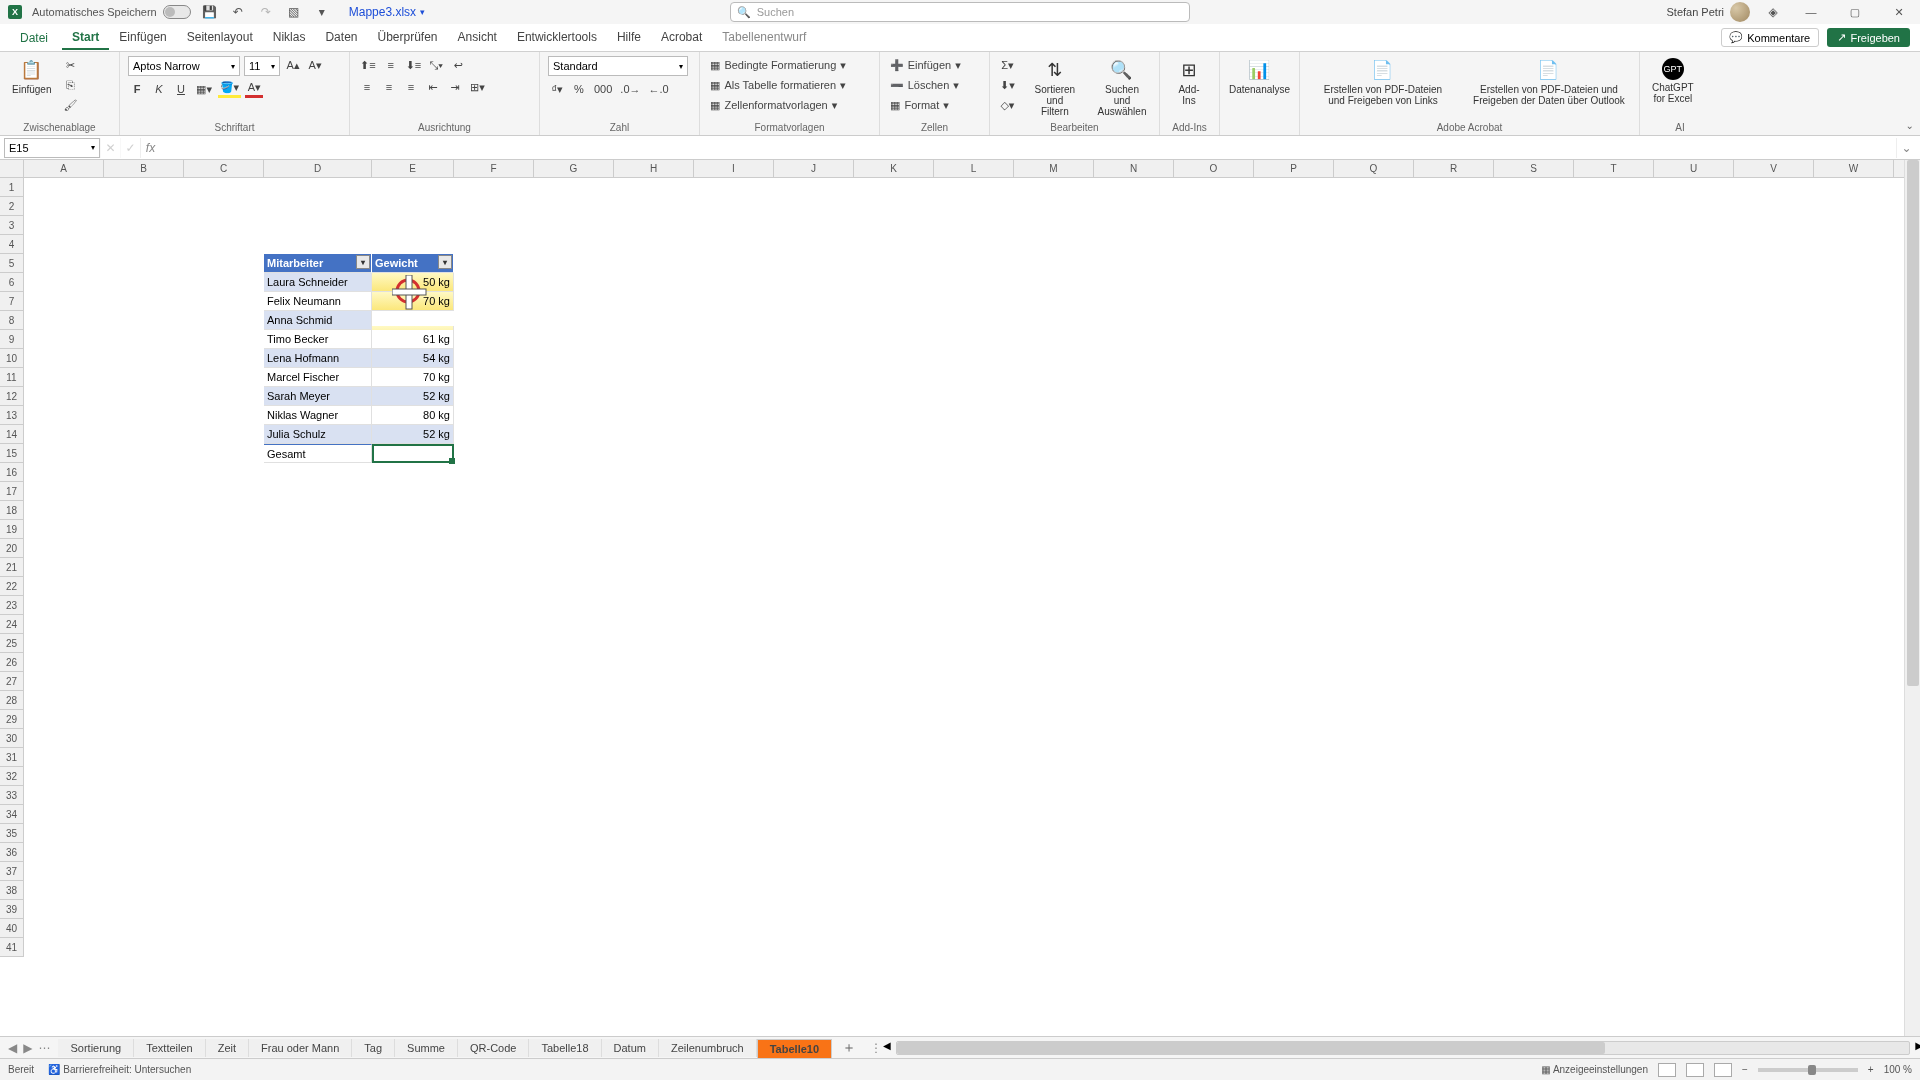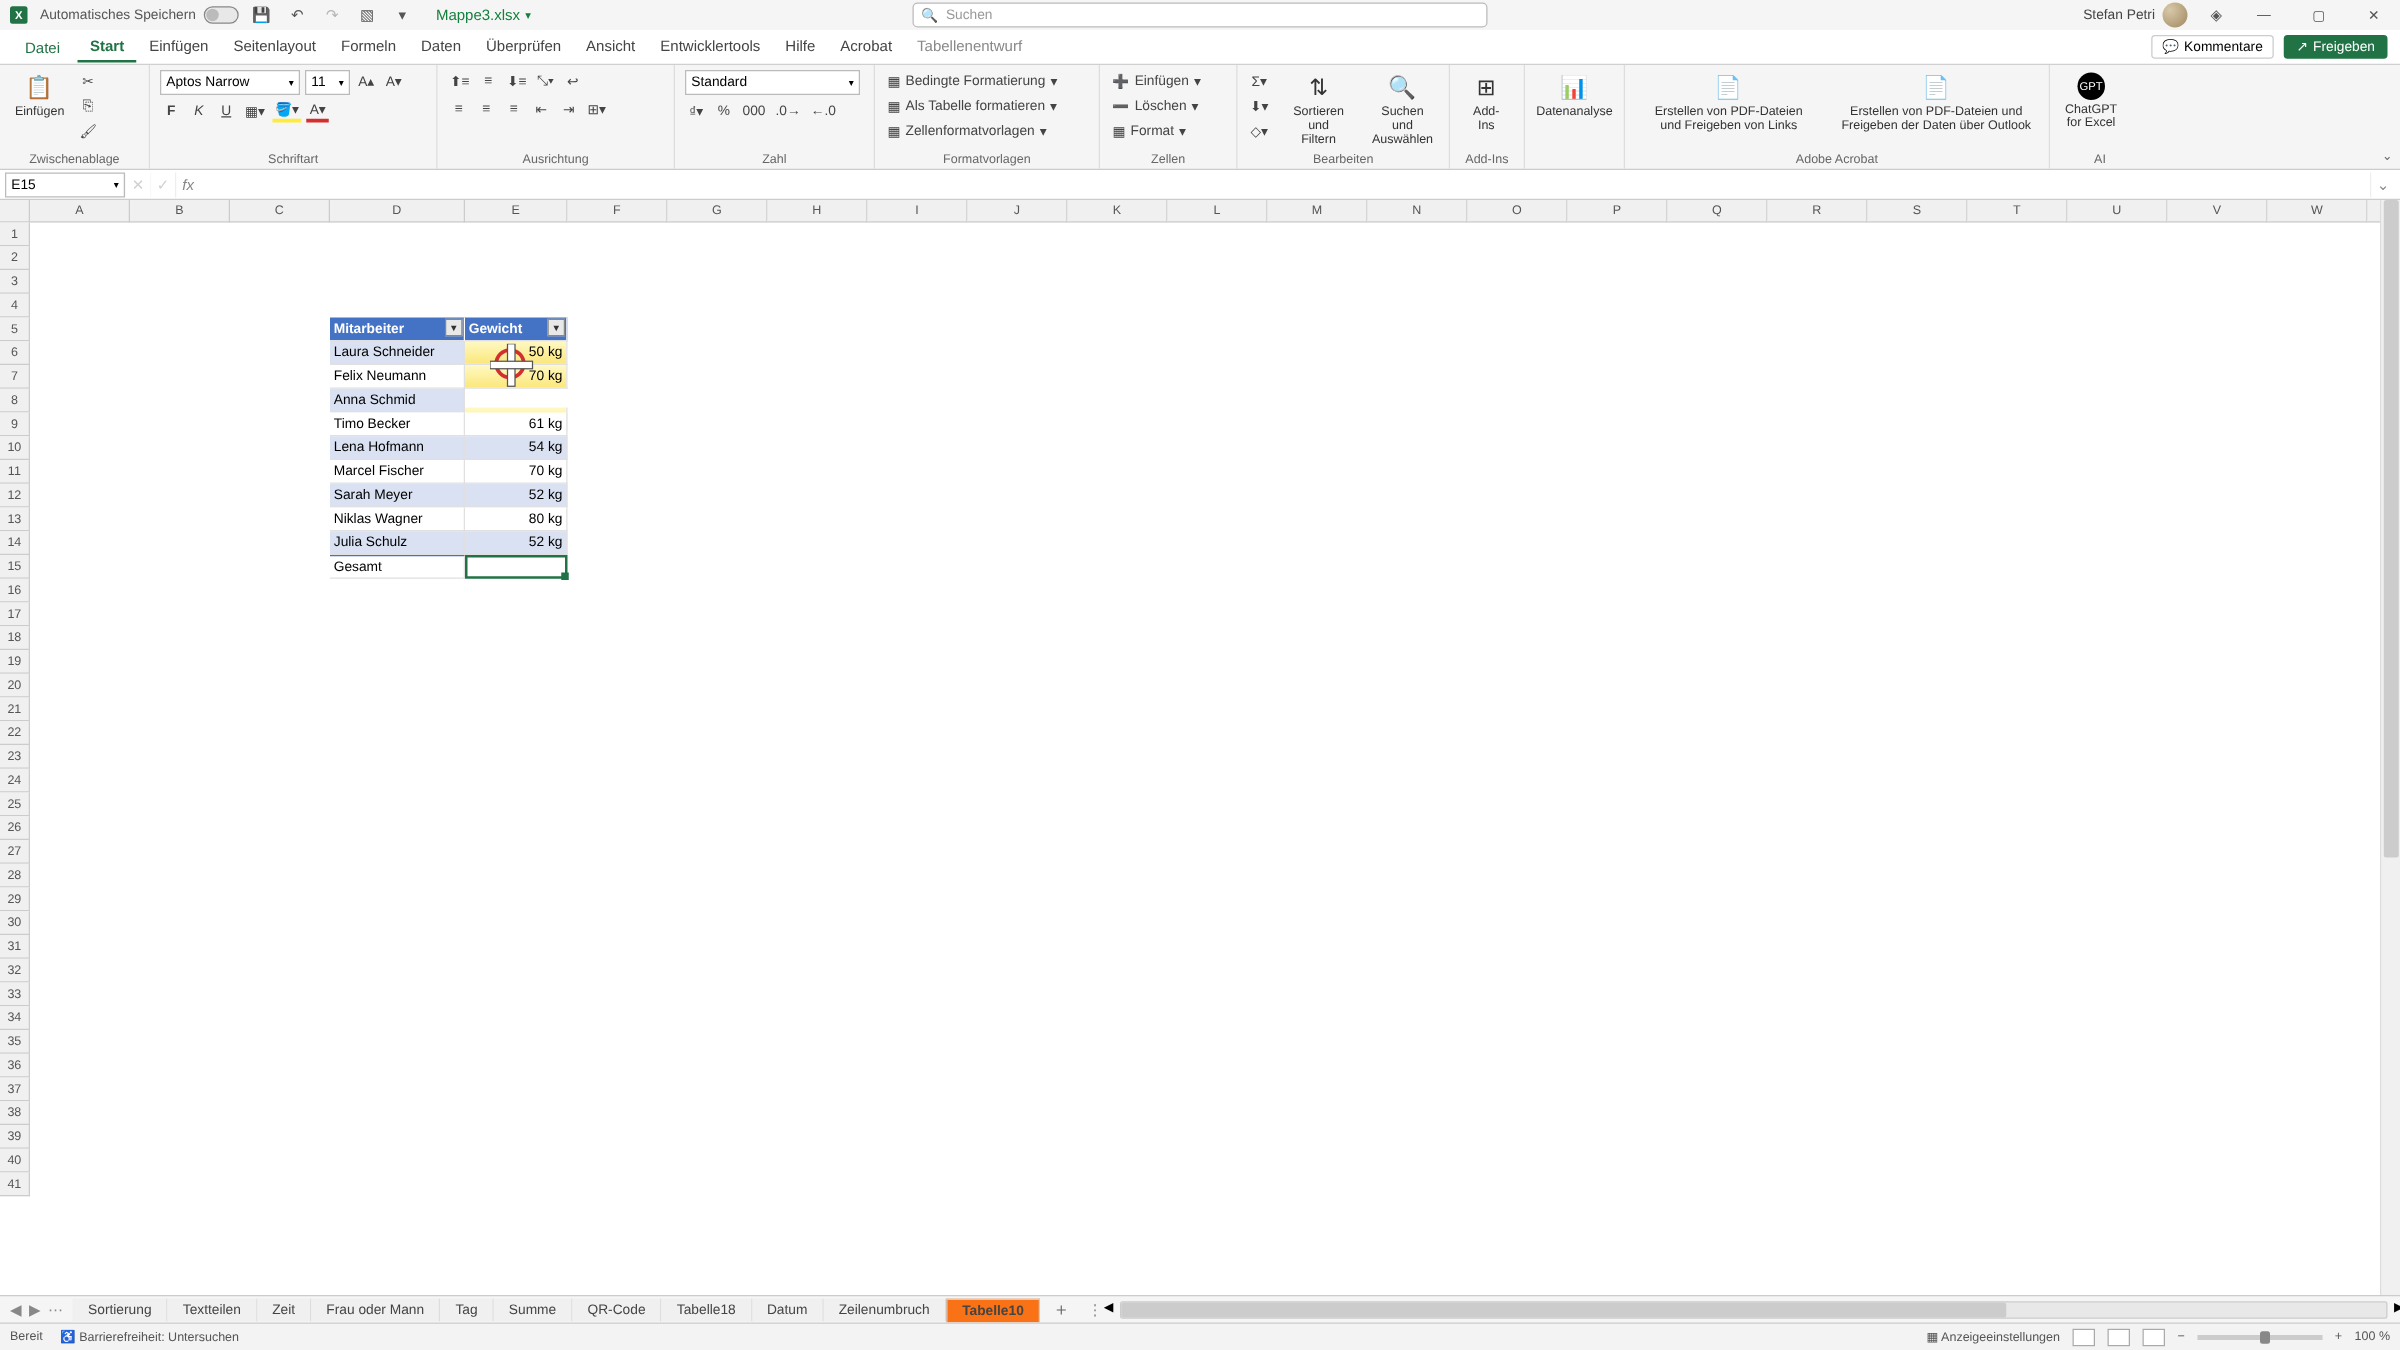--- a/index.html
+++ b/index.html
@@ -6,21 +6,21 @@
 body { width: 1920px; height: 1080px; overflow: hidden; background: #fff; user-select: none; font-size: 12px; }
 
 
 .titlebar { height: 24px; background: #f5f5f5; display: flex; align-items: center; padding: 0 8px; position: relative; }
 .titlebar .left { display: flex; align-items: center; gap: 10px; }
 .app-icon { width: 14px; height: 14px; background: #217346; border-radius: 2px; display: flex; align-items: center; justify-content: center; color: #fff; font-size: 9px; font-weight: bold; }
 .autosave { display: flex; align-items: center; gap: 6px; font-size: 11px; color: #555; }
 .toggle { width: 28px; height: 14px; border: 1px solid #888; border-radius: 7px; position: relative; background: #e8e8e8; }
 .toggle::after { content: ""; position: absolute; left: 1px; top: 1px; width: 10px; height: 10px; background: #bbb; border-radius: 50%; }
 .qat-btn { width: 18px; height: 18px; display: flex; align-items: center; justify-content: center; color: #555; font-size: 12px; }
-.file-name { font-size: 12px; color: #15803d; margin-left: 8px; display: flex; align-items: center; gap: 4px; }
+.file-name { font-size: 12px; color: #1d4ed8; margin-left: 8px; display: flex; align-items: center; gap: 4px; }
 .search-box { position: absolute; left: 50%; transform: translateX(-50%); width: 460px; height: 20px; background: #fff; border: 1px solid #bbb; border-radius: 4px; display: flex; align-items: center; padding: 0 6px; color: #888; font-size: 11px; gap: 6px; }
 .titlebar .right { position: absolute; right: 6px; display: flex; align-items: center; gap: 14px; }
 .user { display: flex; align-items: center; gap: 6px; font-size: 11px; color: #444; }
 .avatar { width: 20px; height: 20px; border-radius: 50%; background: radial-gradient(circle at 30% 30%, #d8c8a8, #a08860); }
 .win-btn { width: 30px; height: 20px; display: flex; align-items: center; justify-content: center; color: #555; font-size: 11px; }
 
 
 .tabs-row { height: 28px; background: #fff; border-bottom: 1px solid #d0d0d0; display: flex; align-items: center; padding: 0 10px; gap: 0; position: relative; }
 .file-tab { background: transparent; color: #217346; font-size: 12px; padding: 4px 10px; margin-right: 4px; }
 .tab { font-size: 12px; color: #444; padding: 4px 10px; cursor: pointer; }
@@ -129,21 +129,21 @@
     <div class="win-btn">✕</div>
   </div>
 </div>
 
 <div class="tabs-row">
   <div class="file-tab">Datei</div>
   <div id="tabs-container" style="display:flex">
       <div class="tab active">Start</div>
       <div class="tab">Einfügen</div>
       <div class="tab">Seitenlayout</div>
-      <div class="tab">Formeln</div>
+      <div class="tab">Niklas</div>
       <div class="tab">Daten</div>
       <div class="tab">Überprüfen</div>
       <div class="tab">Ansicht</div>
       <div class="tab">Entwicklertools</div>
       <div class="tab">Hilfe</div>
       <div class="tab">Acrobat</div>
       <div class="tab contextual">Tabellenentwurf</div>
     </div>
   <div class="tabs-right">
     <div class="comments-btn">💬 <span>Kommentare</span></div>

